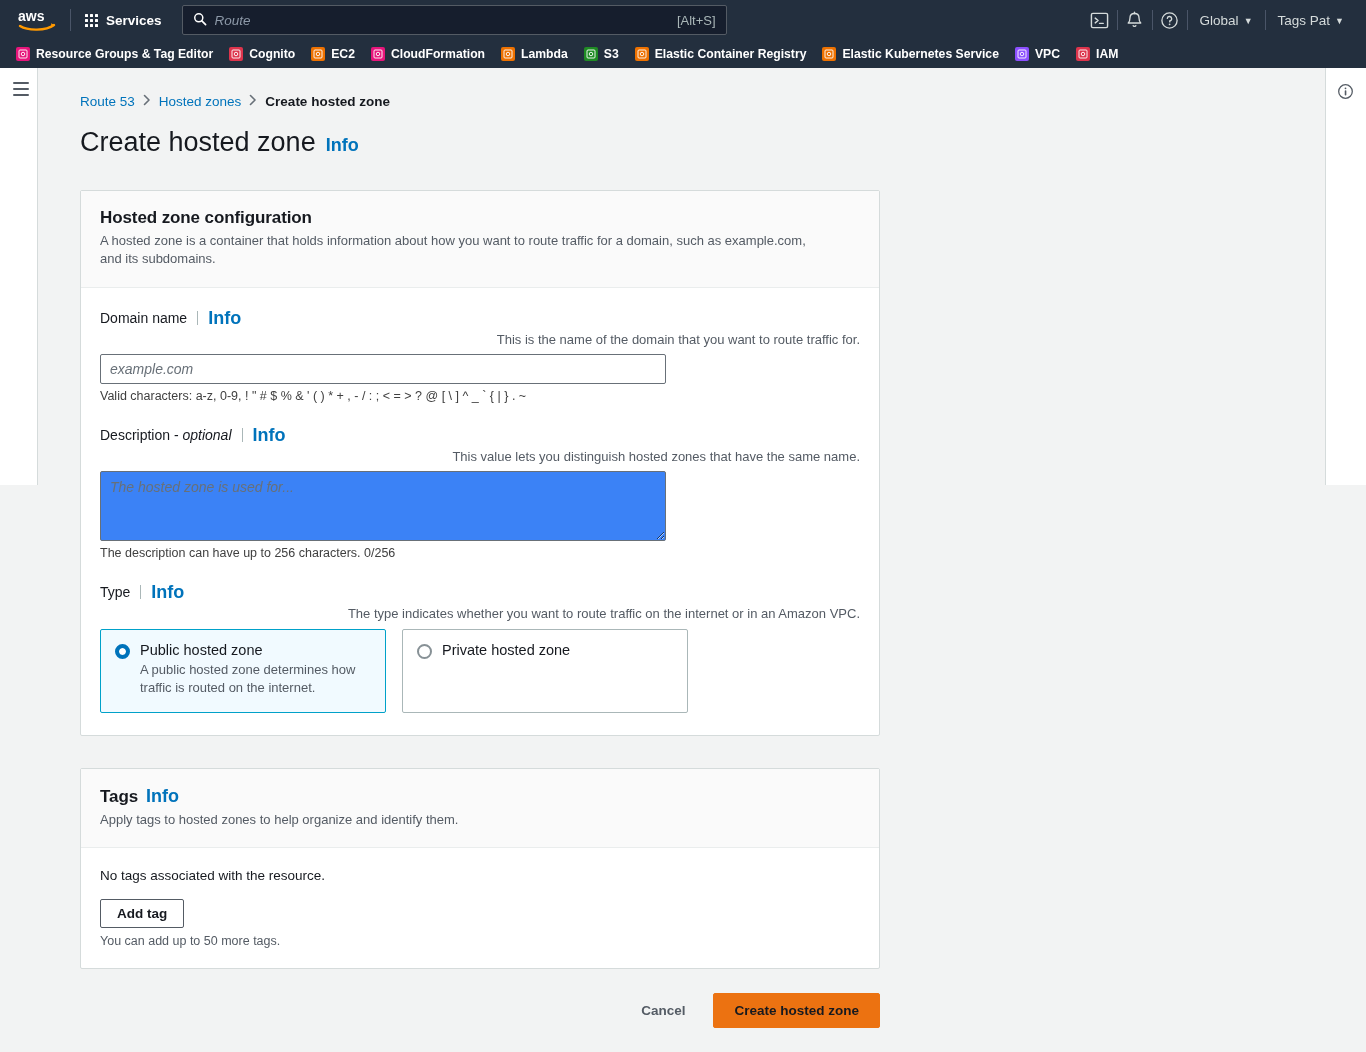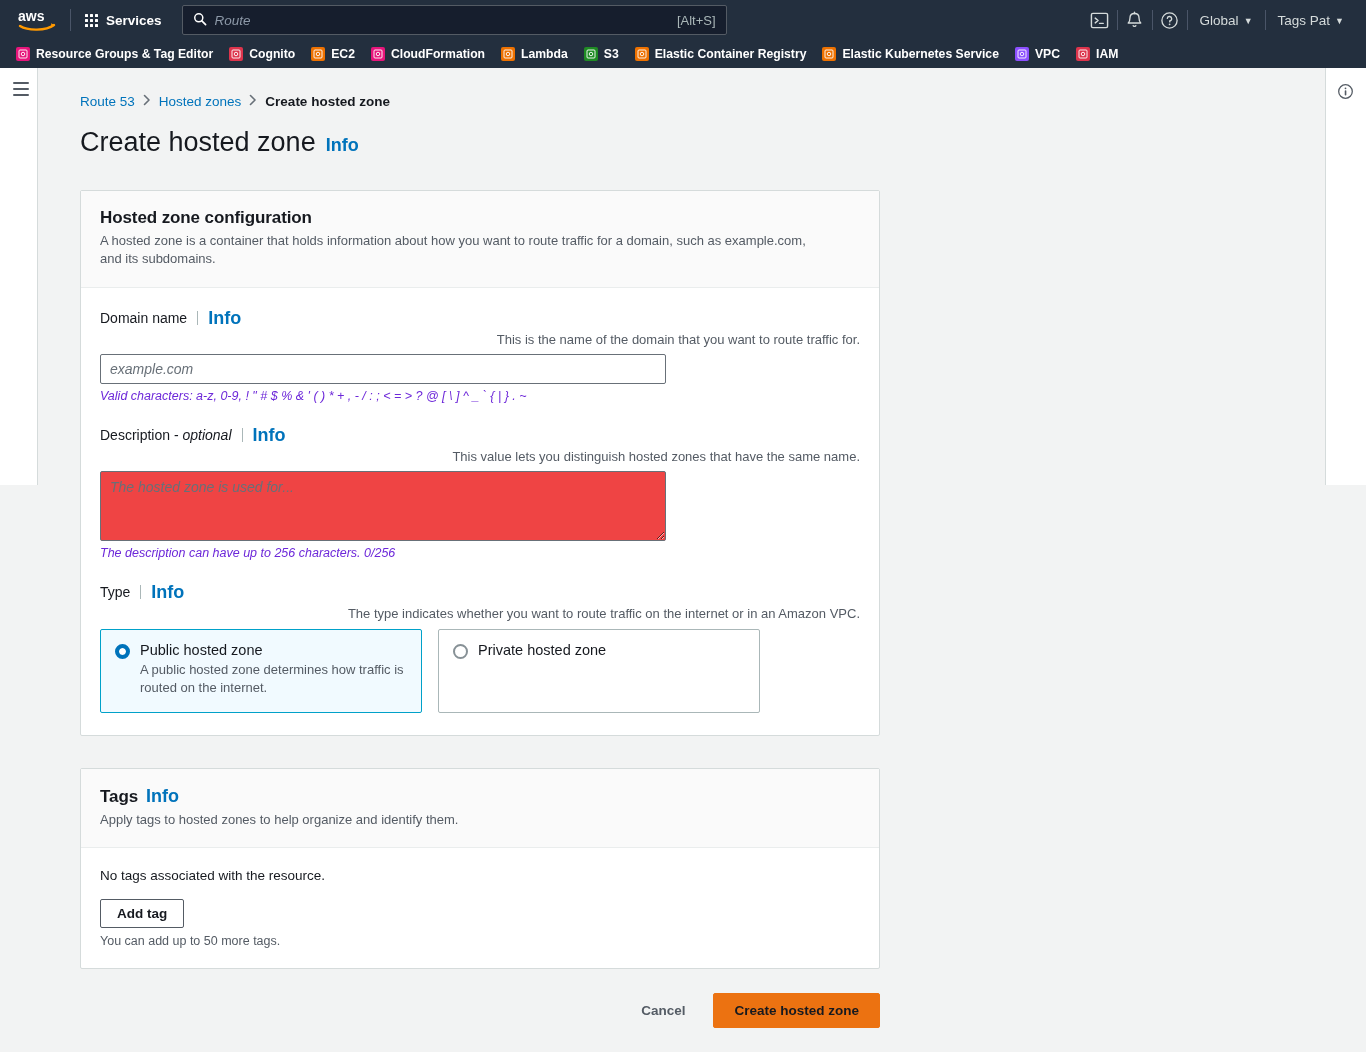--- a/index.html
+++ b/index.html
@@ -115,38 +115,38 @@
   .card-desc { font-size:13px; color:#545b64; line-height:1.42; max-width:730px; }
   .card-body { padding:20px 19px 22px 19px; }
 
   .field { margin-bottom:22px; }
   .field:last-child { margin-bottom:0; }
   .label-row { display:flex; align-items:center; gap:0px; margin-bottom:3px; }
   .flabel { font-size:14px; color:#16191f; font-weight:normal; }
   .flabel .opt { font-style:italic; }
   .lbl-sep { width:1px; height:14px; background:#aab7b8; margin:0 10px; }
   .fhint { font-size:13px; color:#545b64; margin-bottom:7px;text-align:right; }
-  .fnote { font-size:12.5px; color:#6d28d9; margin-top:5px;font-style:italic; }
+  .fnote { font-size:12.5px; color:#404040; margin-top:5px; }
 
   input.txt {
     width:566px; height:30px; border:1px solid #687078; border-radius:2px;
     padding:4px 9px; font-size:14px; font-family:"Liberation Sans", sans-serif;
     color:#16191f; background:#fff; outline:none;
   }
   input.txt::placeholder { color:#687078; font-style:italic; }
   textarea.ta {
     width:566px; height:70px; border:1px solid #687078; border-radius:2px;
     padding:7px 9px; font-size:14px; font-family:"Liberation Sans", sans-serif;
-    color:#16191f; background:#ef4444; outline:none; resize:vertical; display:block;
+    color:#16191f; background:#3b82f6; outline:none; resize:vertical; display:block;
   }
   textarea.ta::placeholder { color:#687078; font-style:italic; }
 
   .radio-row { display:flex; gap:16px; margin-top:8px; }
   .radio-card {
-    width:322px; border:1px solid #aab7b8; border-radius:2px;
+    width:286px; border:1px solid #aab7b8; border-radius:2px;
     padding:12px 14px 14px 14px; background:#fff; cursor:pointer;
     display:flex; gap:10px; align-items:flex-start;
   }
   .radio-card.sel { border-color:#00a1c9; background:#f1faff; }
   .radio-dot {
     width:15px; height:15px; border-radius:50%; border:2px solid #879196;
     background:#fff; flex:0 0 15px; margin-top:2px; position:relative;
   }
   .radio-card.sel .radio-dot { border:4px solid #0073bb; }
   .radio-card.sel .radio-dot:after {

